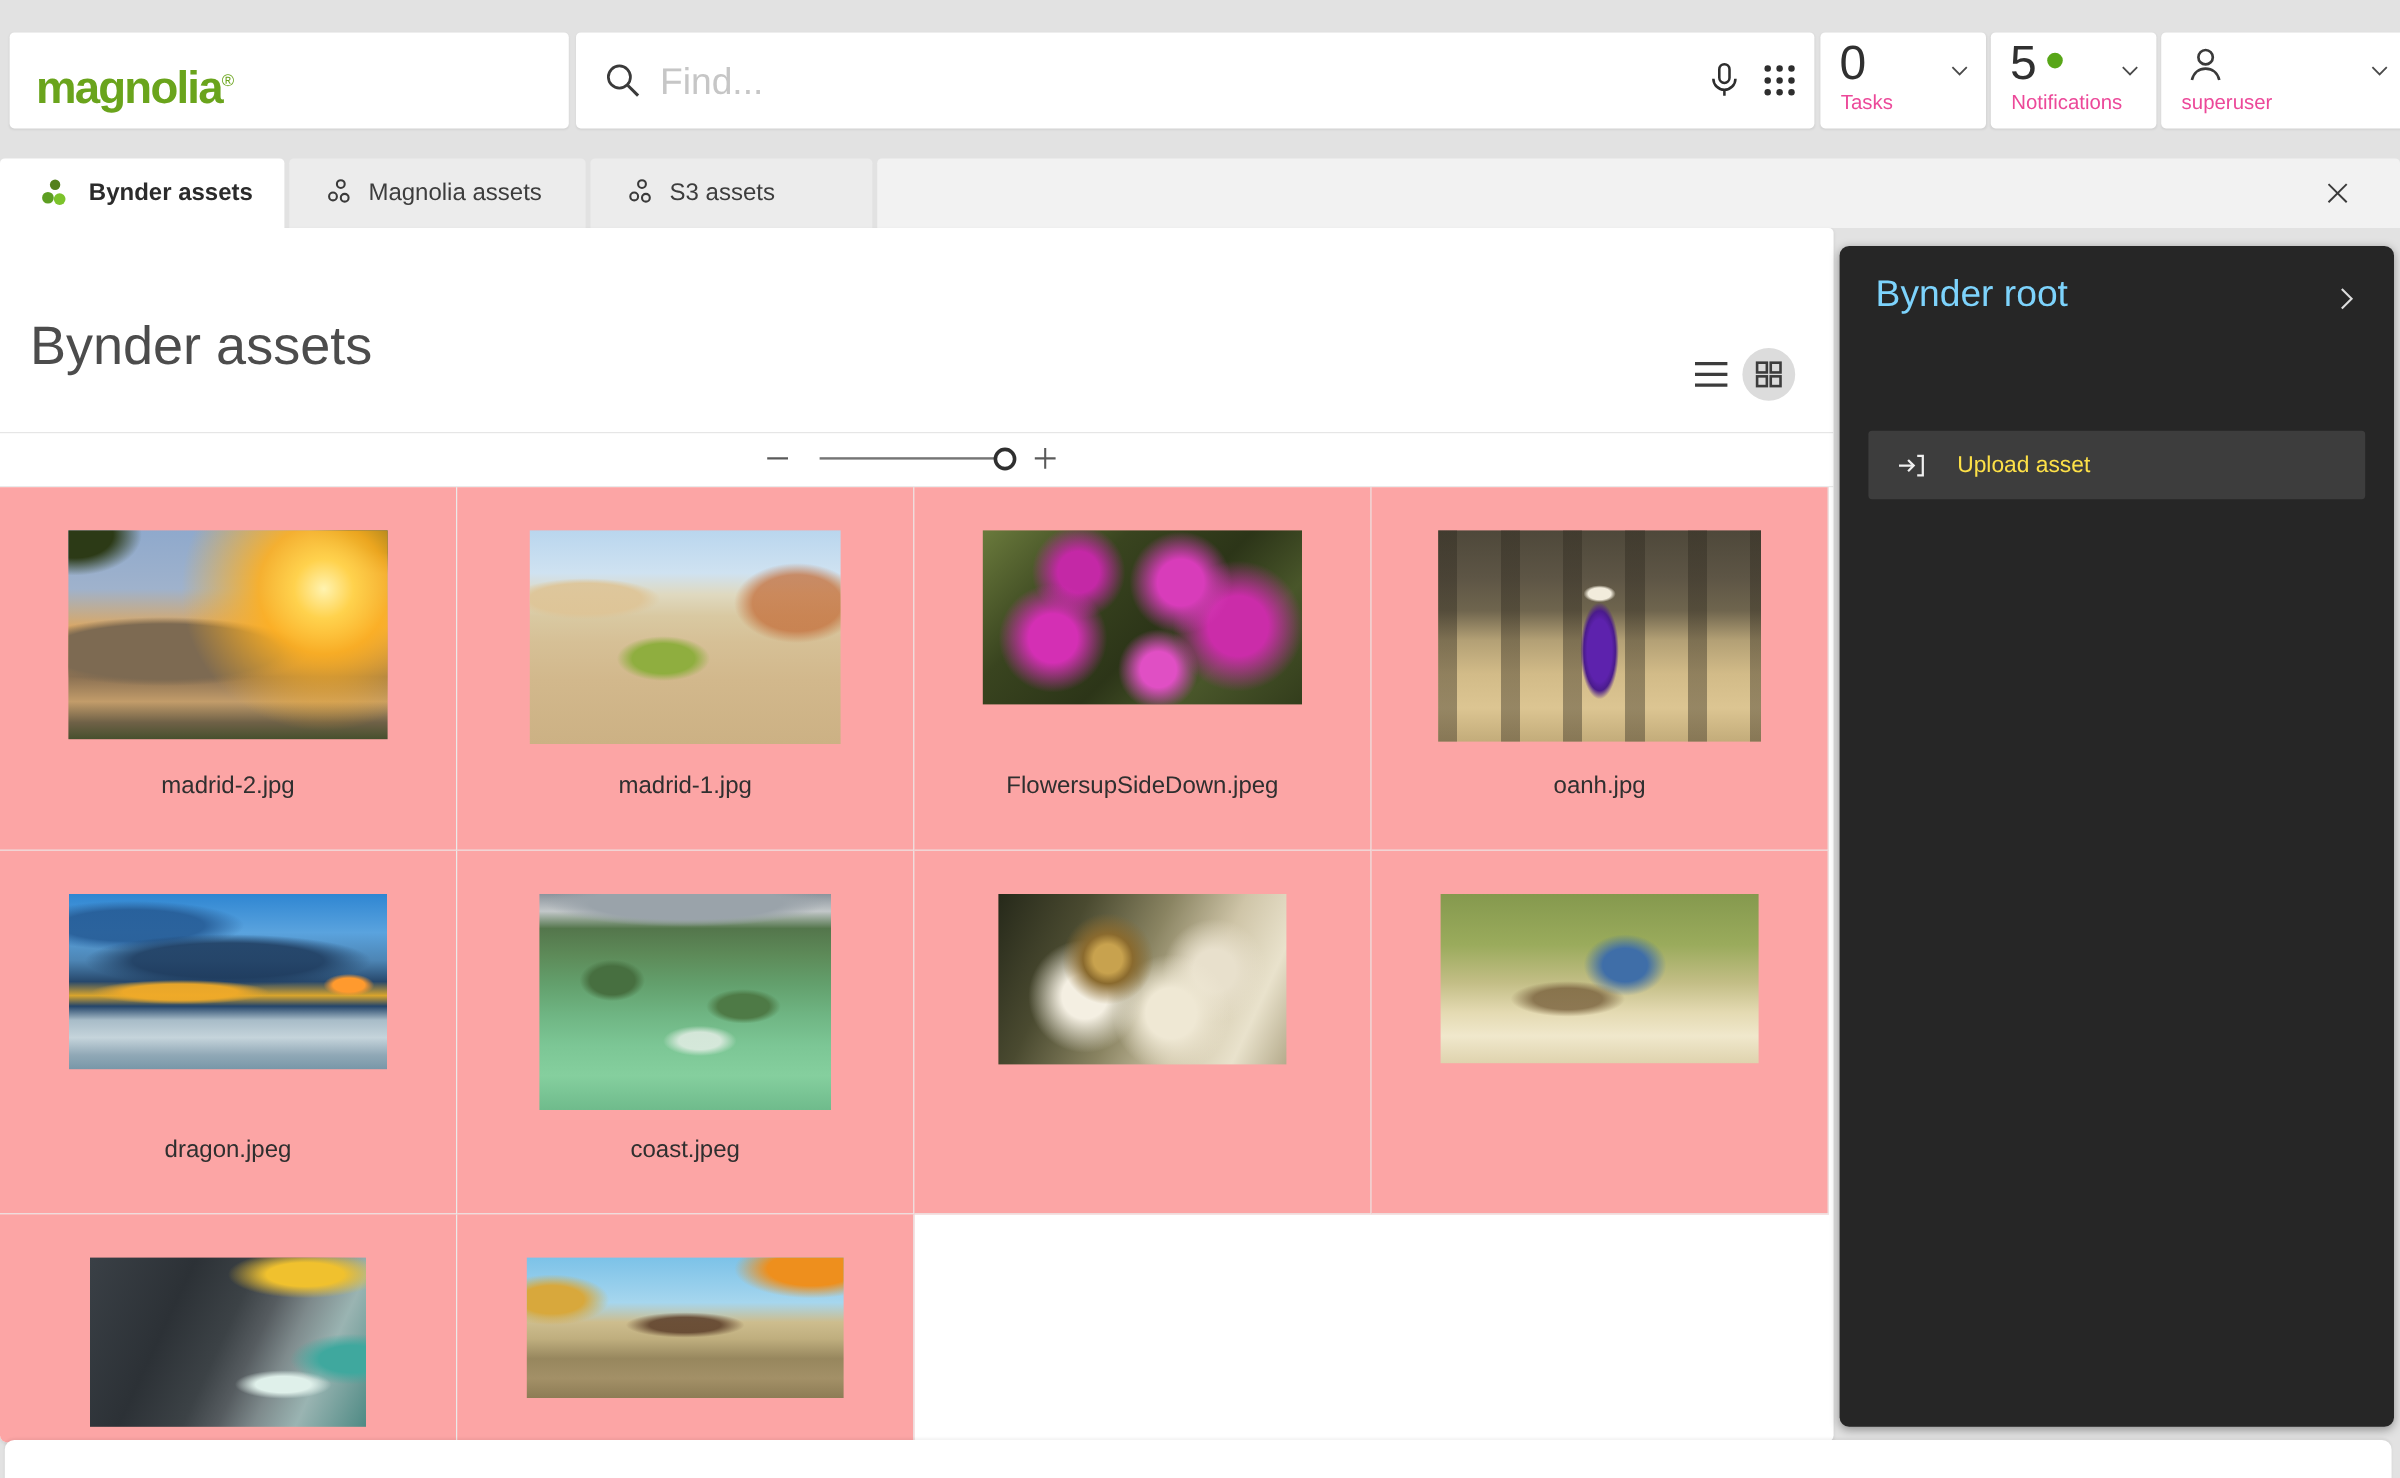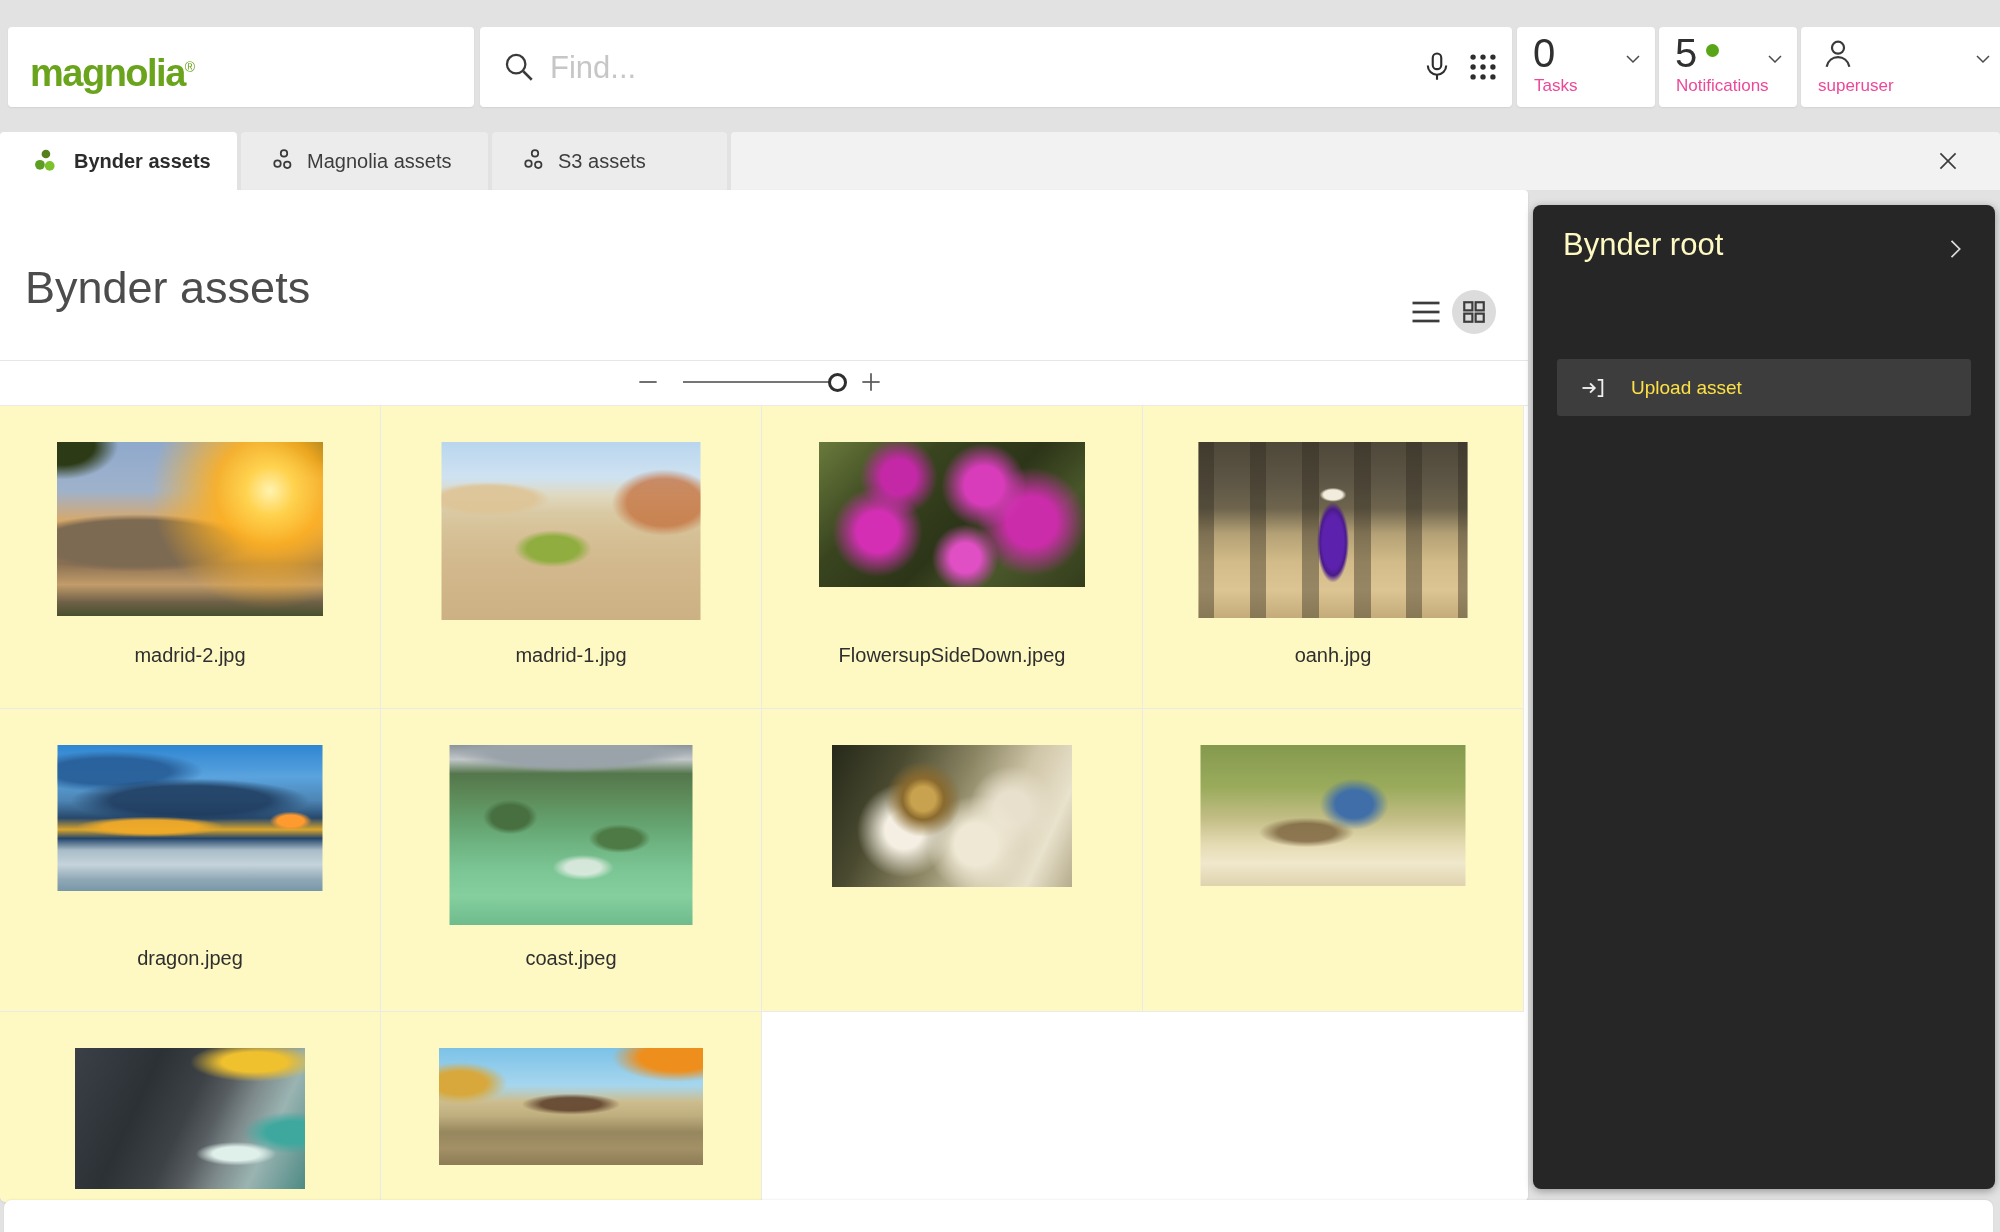--- a/index.html
+++ b/index.html
@@ -44,21 +44,21 @@
   .grid-btn{position:absolute;left:1452px;top:100px;width:44px;height:44px;border-radius:50%;background:#dcdcdc;}
   .grid-btn svg{position:absolute;left:9px;top:9px;}
   .tool-divider{position:absolute;left:0;top:170px;width:1528px;height:1px;background:#e6e6e6;}
   .zoom-out-btn{position:absolute;left:635px;top:179px;width:26px;height:26px;}
   .zoom-in-btn{position:absolute;left:858px;top:179px;width:26px;height:26px;}
   .slider-track{position:absolute;left:683px;top:191px;width:160px;height:2px;background:#757575;}
   .slider-handle{position:absolute;left:828px;top:183px;width:13px;height:13px;border:3px solid #2f2f2f;border-radius:50%;background:#fff;}
 
   
   .asset-grid{position:absolute;left:0;top:215px;width:1529px;display:flex;flex-wrap:wrap;border-top:1px solid #eaeaea;}
-  .cell{position:relative;width:381px;height:303px;border-right:1px solid #eaeaea;border-bottom:1px solid #eaeaea;background:#fef9c3;box-sizing:border-box;}
+  .cell{position:relative;width:381px;height:303px;border-right:1px solid #eaeaea;border-bottom:1px solid #eaeaea;background:#fca5a5;box-sizing:border-box;}
   .cell.selected{background:#f2f2f2;}
   .thumb{position:absolute;top:36px;left:50%;transform:translateX(-50%);}
   .alabel{position:absolute;top:238px;width:100%;text-align:center;font-size:20px;color:#2f2f2f;}
 
   
   .t-madrid2{background:
     radial-gradient(circle at 80% 28%, #fff3b0 0%, #ffd24d 10%, rgba(255,176,32,.9) 22%, rgba(255,150,40,0) 48%),
     radial-gradient(ellipse 30% 28% at 2% 2%, #2c3a16 0 40%, rgba(44,58,22,0) 70%),
     radial-gradient(ellipse 35% 30% at 100% 0%, #374618 0 35%, rgba(55,70,24,0) 70%),
     radial-gradient(ellipse 60% 22% at 30% 58%, #7d6a52 0 60%, rgba(125,106,82,0) 75%),
@@ -117,21 +117,21 @@
     radial-gradient(ellipse 25% 12% at 70% 75%, #dff0ea 0 40%, rgba(223,240,234,0) 70%),
     linear-gradient(115deg,#3a4046 0%,#2c3136 30%,#3c4246 48%,#565c60 58%,#7e8a8c 68%,#9ab4b2 80%,#4e8a84 100%);}
   .t-hoian{background:
     radial-gradient(ellipse 35% 30% at 90% 8%, #ee8f1d 0 40%, rgba(238,143,29,0) 70%),
     radial-gradient(ellipse 25% 25% at 8% 30%, #d8a83c 0 40%, rgba(216,168,60,0) 72%),
     radial-gradient(ellipse 25% 12% at 50% 48%, rgba(90,60,40,.85) 0 45%, rgba(90,60,40,0) 75%),
     linear-gradient(180deg,#7cc2e8 0%,#a6d6ee 32%,#cdbd8e 46%,#bfae7e 58%,#97875e 72%,#a39067 86%,#8d7c55 100%);}
 
   
   .panel{position:absolute;left:1533px;top:188px;width:462px;height:984px;background:#262626;border-radius:8px;box-shadow:0 2px 8px rgba(0,0,0,.35);z-index:5;}
-  .panel-title{position:absolute;left:30px;top:22px;font-size:31px;font-weight:300;color:#fef9c3;}
+  .panel-title{position:absolute;left:30px;top:22px;font-size:31px;font-weight:300;color:#7dd3fc;}
   .panel-chevron{position:absolute;right:26px;top:30px;width:28px;height:28px;}
   .upload-btn{position:absolute;left:24px;top:154px;width:414px;height:57px;background:#3d3d3d;border-radius:3px;}
   .upload-icon{position:absolute;left:22px;top:15px;width:28px;height:28px;}
   .upload-label{position:absolute;left:74px;top:0;line-height:57px;font-size:19px;font-weight:500;color:#fde047;}
 
   
   .footer{position:absolute;left:4px;top:1183px;width:1989px;height:49px;background:#fff;border-radius:8px 8px 0 0;box-shadow:0 -1px 2px rgba(0,0,0,.05);}
 </style>
 </head>
 <body>

